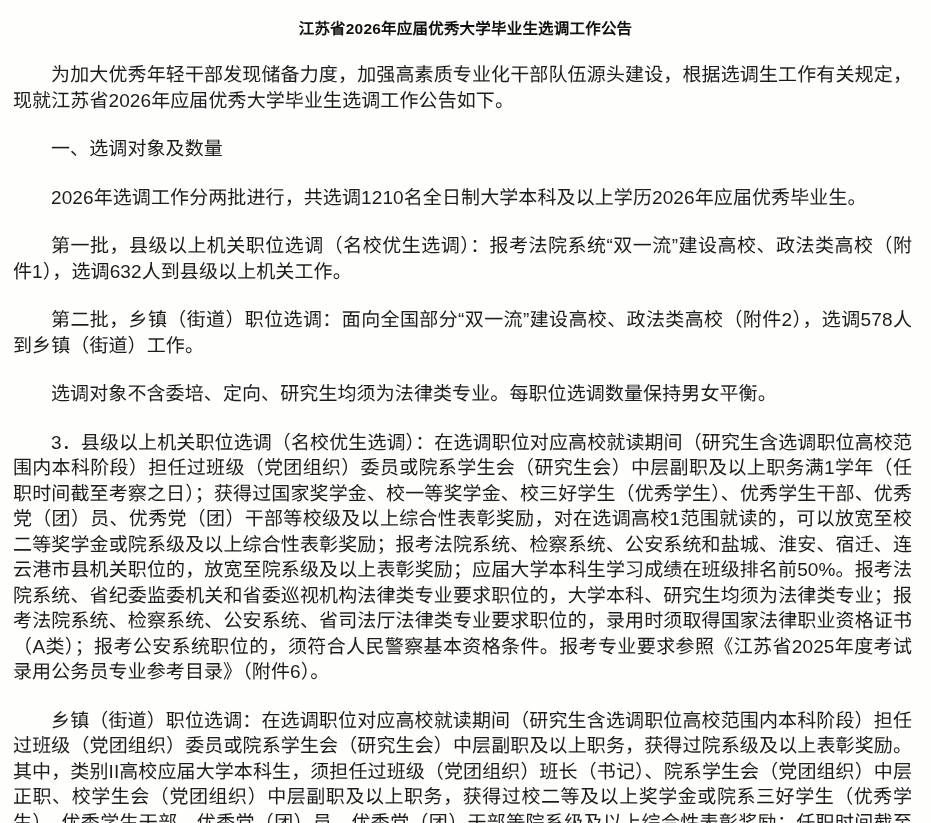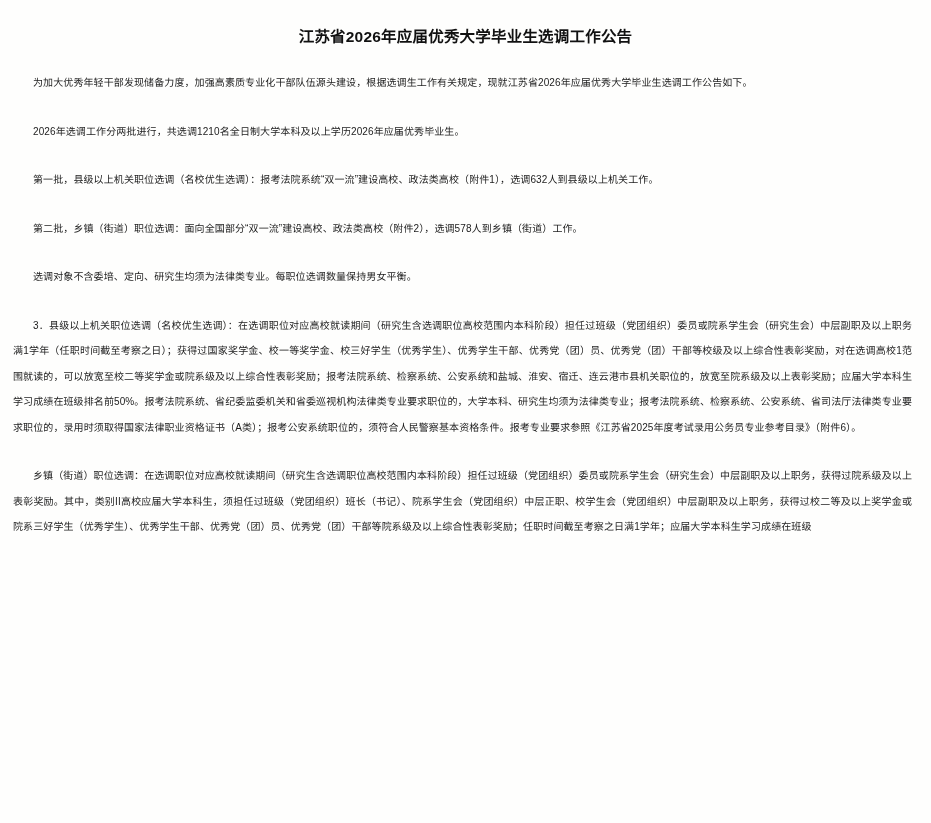--- a/index.html
+++ b/index.html
@@ -24,32 +24,32 @@
     box-sizing: border-box;
     padding: 0;
     background: #fefefd;
   }
   .doc-title {
     text-align: center;
     font-size: 15.5px;
     font-weight: bold;
     letter-spacing: 0.2px;
     color: #111111;
-    margin: 16px;
+    margin: 8px;
     padding-top: 10px;
     padding-bottom: 0;
     line-height: 22px;
   }
   .body-block {
     padding: 0 19px 0 13px;
     margin-top: 22px;
   }
   p.para {
     margin: 0 0 23px 0;
-    font-size: 10px;
+    font-size: 19px;
     line-height: 25.5px;
     text-align: justify;
     text-justify: inter-ideograph;
     text-indent: 2em;
     color: #1c1c1c;
     letter-spacing: 0.1px;
     word-break: break-all;
   }
   p.section-head {
     text-indent: 2em;
@@ -63,20 +63,21 @@
 <body style="background: rgb(254, 254, 253);">
 
 <div class="page">
 
   <h1 class="doc-title">江苏省2026年应届优秀大学毕业生选调工作公告</h1>
 
   <div class="body-block">
 
     <p class="para">为加大优秀年轻干部发现储备力度，加强高素质专业化干部队伍源头建设，根据选调生工作有关规定，现就江苏省2026年应届优秀大学毕业生选调工作公告如下。</p>
 
+    <p class="para section-head">一、选调对象及数量</p>
 
     <p class="para">2026年选调工作分两批进行，共选调1210名全日制大学本科及以上学历2026年应届优秀毕业生。</p>
 
     <p class="para">第一批，县级以上机关职位选调（名校优生选调）：报考法院系统“双一流”建设高校、政法类高校（附件1），选调632人到县级以上机关工作。</p>
 
     <p class="para">第二批，乡镇（街道）职位选调：面向全国部分“双一流”建设高校、政法类高校（附件2），选调578人到乡镇（街道）工作。</p>
 
     <p class="para">选调对象不含委培、定向、研究生均须为法律类专业。每职位选调数量保持男女平衡。</p>
 
 

